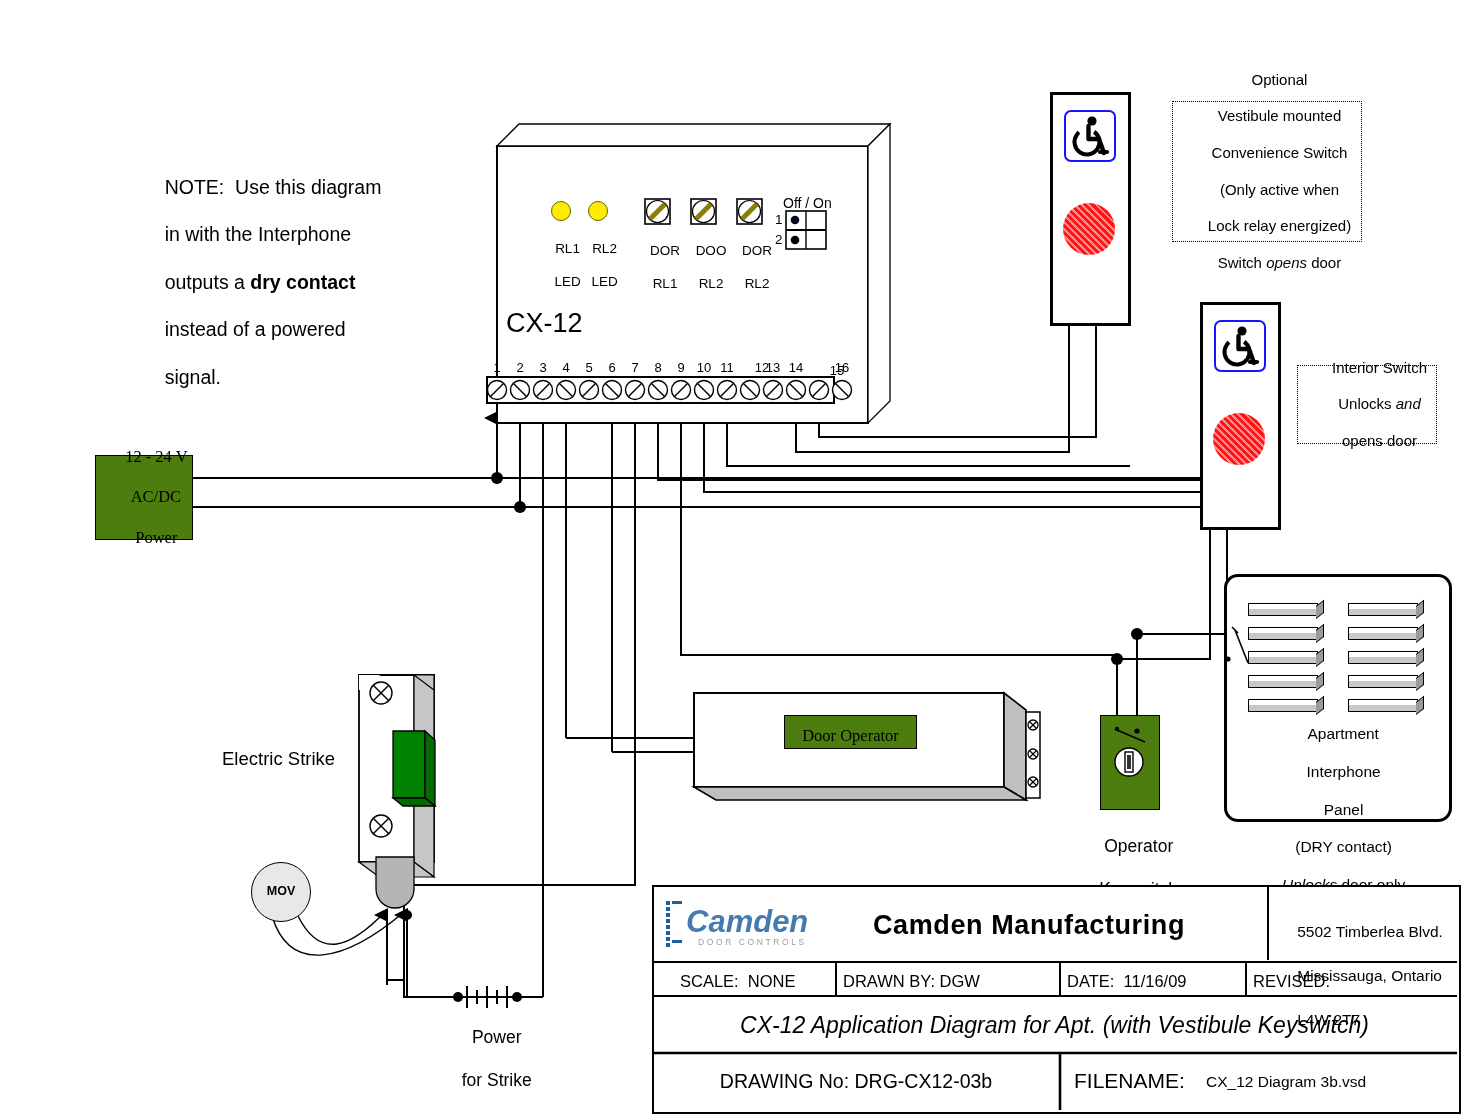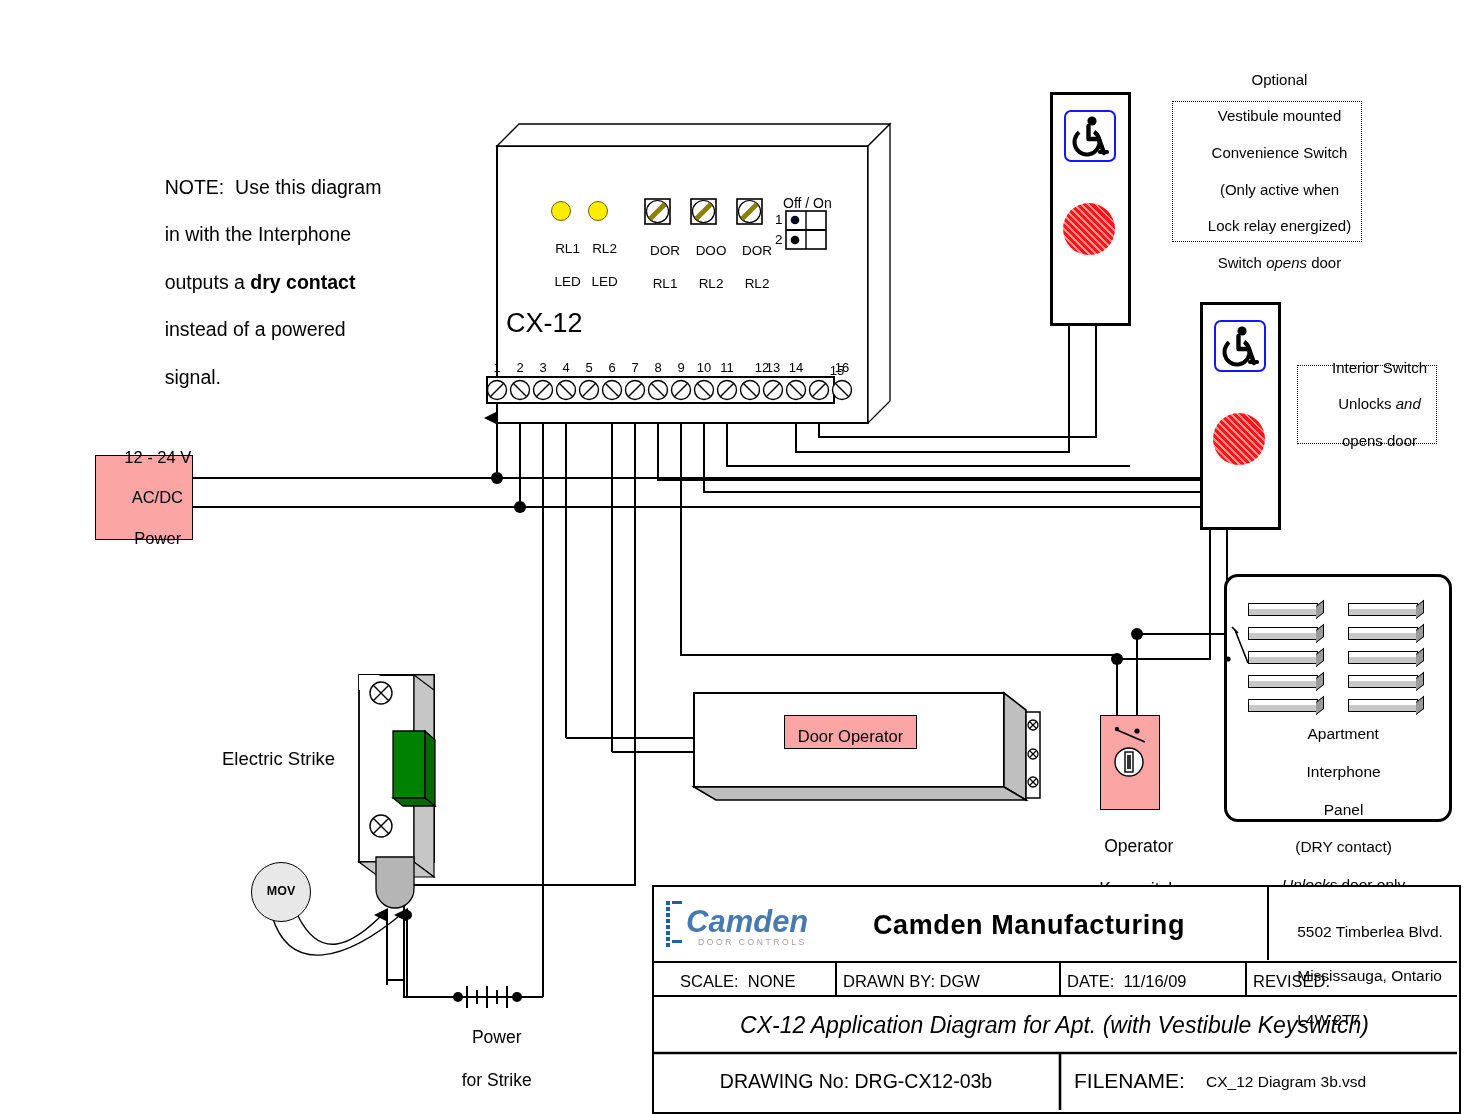--- a/index.html
+++ b/index.html
@@ -7,22 +7,22 @@
        font-family:"Liberation Sans",sans-serif;color:#000;}
   #stage{position:absolute;left:0;top:0;width:1472px;height:1114px;}
   #stage > *{position:absolute;}
   svg.layer{position:absolute;left:0;top:0;width:1472px;height:1114px;overflow:visible;}
   .txt{position:absolute;white-space:pre;line-height:1.22;}
   .ctr{text-align:center;}
   .b{font-weight:bold;}
   .i{font-style:italic;}
   .dashbox{position:absolute;border:1px dotted #000;background:#fff;
            display:flex;align-items:center;justify-content:center;text-align:center;}
-  .solidbox{position:absolute;border:1px solid #000;background:#fca5a5;
-            display:flex;align-items:center;justify-content:center;text-align:center;}
+  .solidbox{position:absolute;border:1px solid #000;background:#4d7c0f;
+            display:flex;align-items:center;justify-content:center;text-align:center;font-family:Liberation Serif, serif;}
   .plate{position:absolute;border:3px solid #000;background:#fff;}
   .wheel{position:absolute;border:2px solid #1414ff;border-radius:7px;background:#fff;}
   .redbtn{position:absolute;border-radius:50%;
           background:repeating-linear-gradient(45deg,#ff1515 0 3px,#ff8c8c 3px 5px);}
   .tb{position:absolute;box-sizing:border-box;border:2px solid #000;background:#fff;}
   .led{position:absolute;border-radius:50%;background:#ffec00;border:1px solid #6b6000;}
   .ibtn{position:absolute;background:linear-gradient(180deg,#fff 0 45%,#c8c8c8 45% 100%);
         border:1px solid #000;}
   .ibtn:after{content:"";position:absolute;right:-7px;top:2px;width:7px;height:100%;
         background:#9a9a9a;border:1px solid #000;border-left:none;

